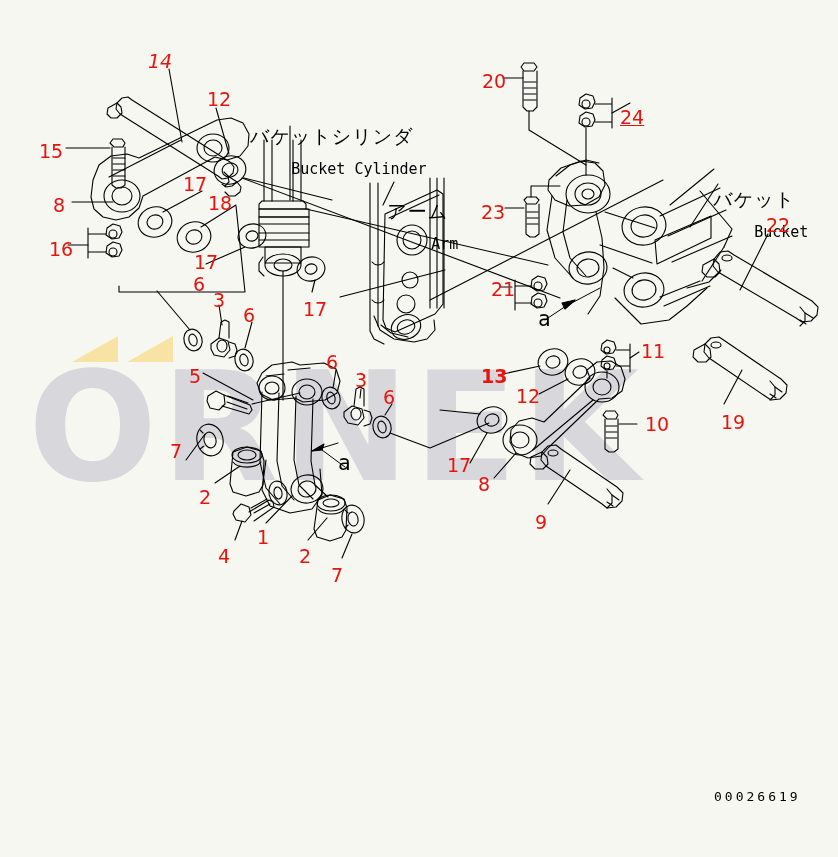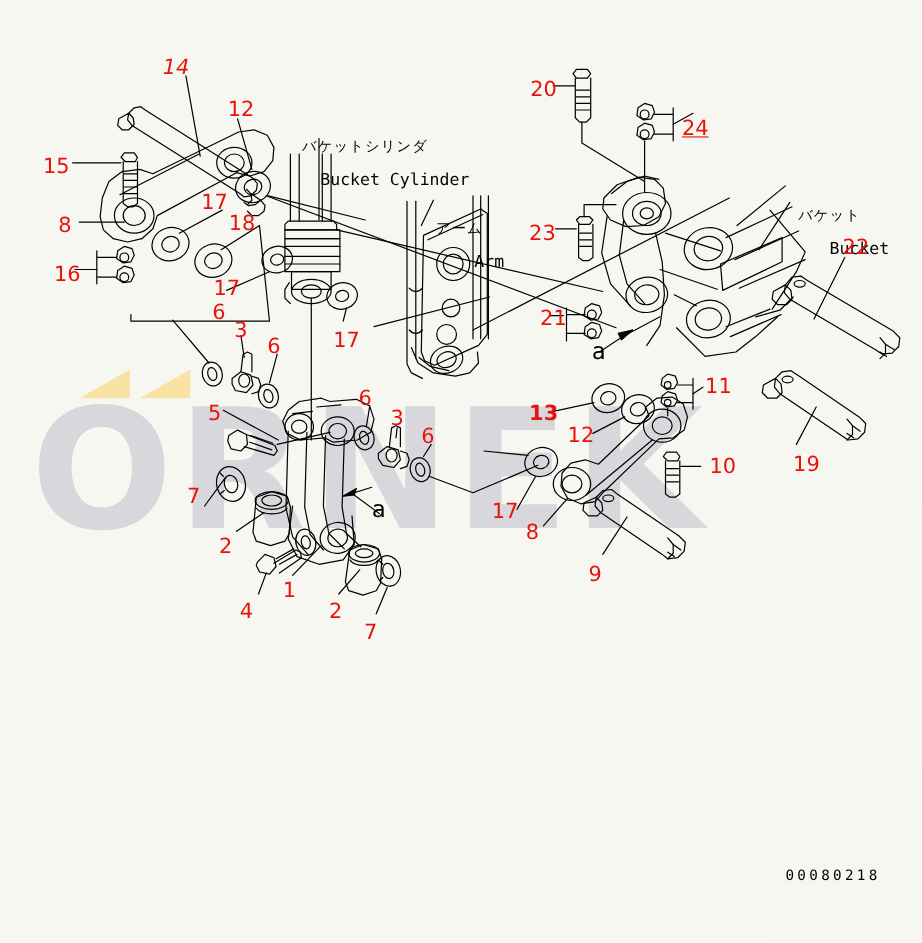--- a/index.html
+++ b/index.html
@@ -88,21 +88,21 @@
   }
   .part-title {
     color: #000000;
     font-family: "DejaVu Sans Mono", monospace;
     font-size: 15px;
     text-align: center;
   }
   .part-title .jp {
     display: block;
     font-family: "DejaVu Sans", sans-serif;
-    font-size: 13px;
+    font-size: 19px;
     letter-spacing: 1px;
   }
   .marker-a {
     color: #000000;
     font-family: "DejaVu Sans Mono", monospace;
     font-size: 21px;
   }
   .doc-code {
     position: absolute;
     z-index: 20;
@@ -534,15 +534,15 @@
         <div class="lbl ref" style="left: 481px; top: 367px; font-weight: bold;">13</div>
         <div class="lbl ref" style="left: 516px; top: 387px;">12</div>
         <div class="lbl ref" style="left: 645px; top: 415px;">10</div>
         <div class="lbl ref" style="left: 447px; top: 456px;">17</div>
         <div class="lbl ref" style="left: 478px; top: 475px;">8</div>
         <div class="lbl ref" style="left: 535px; top: 513px;">9</div>
         <div class="lbl ref" style="left: 721px; top: 413px;">19</div>
       </div>
   </div>
 
-  <div class="doc-code" style="left:714px; top:789px;">00080218</div>
+  <div class="doc-code" style="left:714px; top:789px;">00026619</div>
 
 </div>
 
 </body></html>

